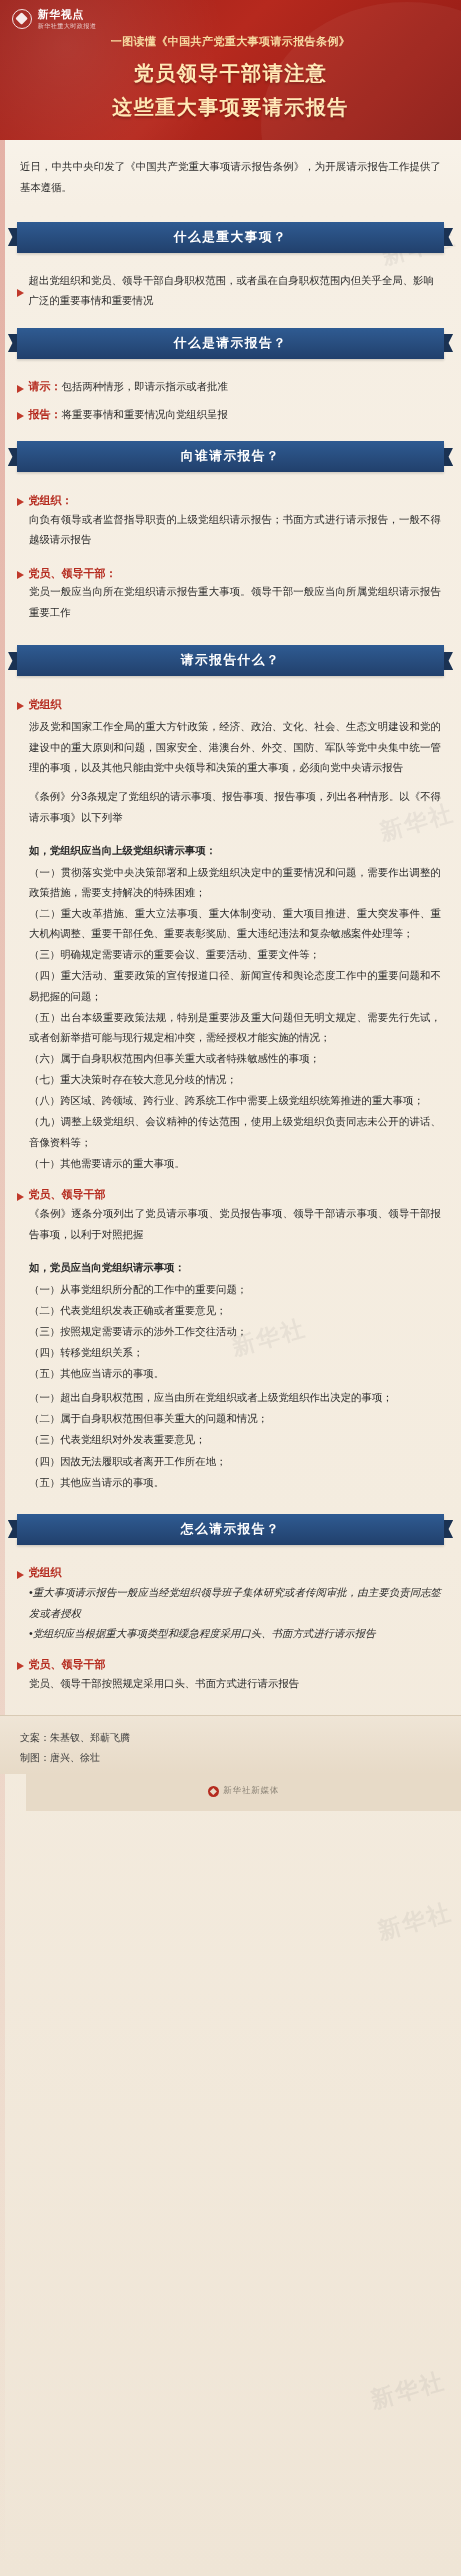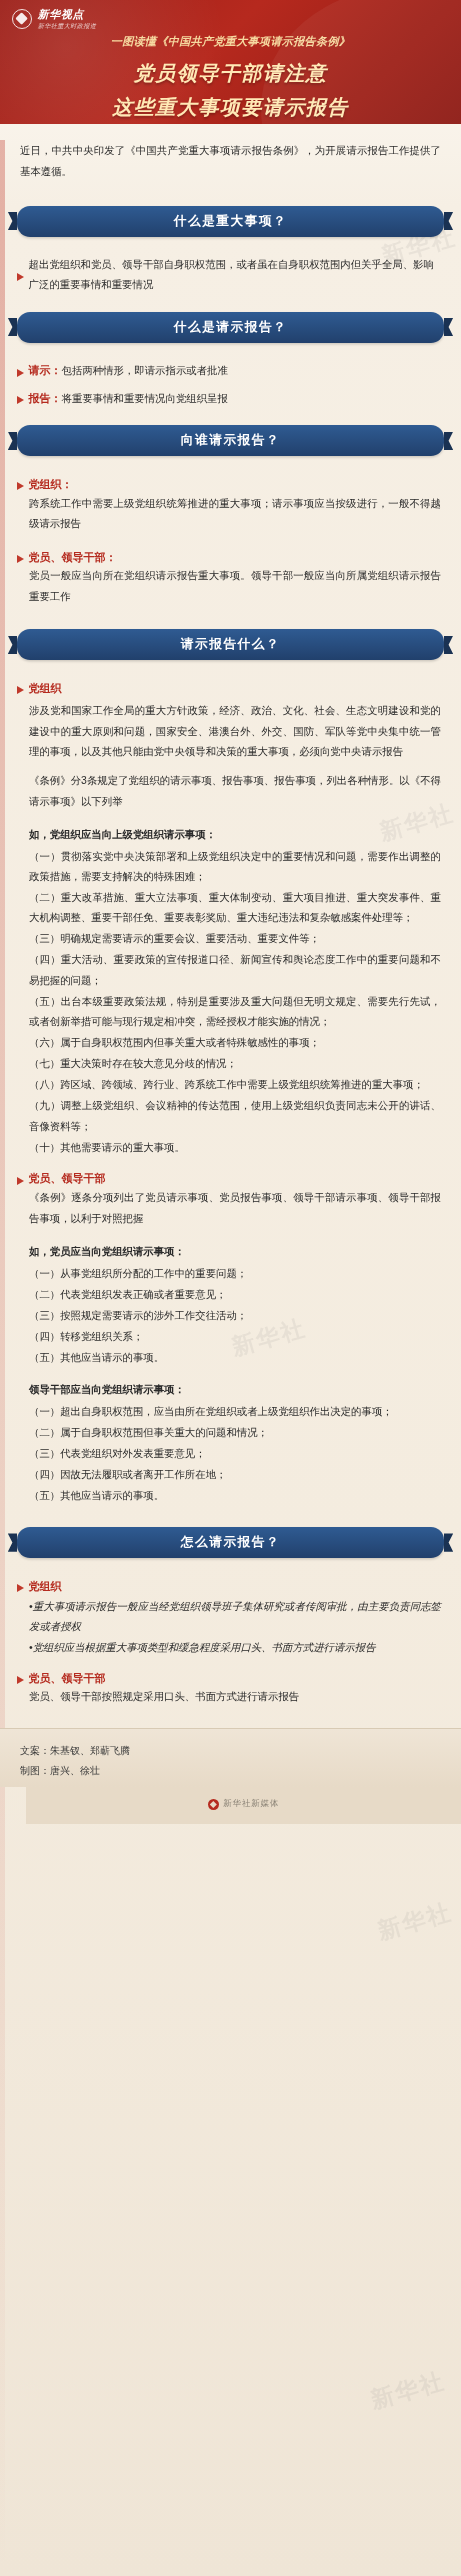--- a/index.html
+++ b/index.html
@@ -13,24 +13,23 @@
   .page {
     position: relative;
     width: 461px;
     min-height: 2576px;
     background: linear-gradient(180deg, #fdfaf4 0%, #f6efe4 8%, #f4ecdf 60%, #efe5d6 100%);
     overflow: hidden;
   }
   
   .top-banner {
     position: relative;
-    height: 124px;
+    height: 140px;
     background: linear-gradient(135deg, #9c1f18 0%, #b6291e 45%, #8d1a14 100%);
     overflow: hidden;
-    font-style: italic;
   }
   .top-banner:before {
     content: "";
     position: absolute;
     left: -31px; top: -46px;
     width: 323px; height: 231px;
     background: radial-gradient(circle at 30% 40%, rgba(255,255,255,0.10), rgba(255,255,255,0) 60%);
   }
   .top-banner:after {
     content: "";
@@ -120,21 +119,21 @@
     line-height: 2.0;
     color: #2a2a2a;
     text-align: justify;
   }
   
   .ribbon {
     position: relative;
     margin: 17px 17px 10.8px 17px;
     height: 31px;
     background: linear-gradient(180deg, #2f5b92 0%, #21406c 100%);
-    border-radius: 13px;
+    border-radius: 0;
     display: flex;
     align-items: center;
     justify-content: center;
     box-shadow: 0 1.5px 2.3px rgba(0,0,0,0.16);
   }
   .ribbon:before, .ribbon:after {
     content: "";
     position: absolute;
     top: 6.1px;
     width: 9.2px; height: 18.4px;
@@ -230,21 +229,21 @@
     padding: 12.3px 20px 6.1px 20px;
     background: linear-gradient(180deg, #efe5d6 0%, #e7dac7 100%);
   }
   .footer div {
     font-size: 10px;
     color: #3a3a3a;
     line-height: 2.0;
   }
   .credit-bar {
     display: flex;
-    align-items: center;
+    align-items: flex-end;
     justify-content: center;
     gap: 4.6px;
     padding: 10.8px 0 14px 0;
     background: #e7dac7;
     margin-left: 26px;
   }
   .credit-mark {
     width: 10.8px; height: 10.8px;
     border-radius: 50%;
     background: #b52b1f;
@@ -327,21 +326,21 @@
       </div>
     </div>
 
     <div class="ribbon">
       <span>向谁请示报告？</span>
     </div>
     <div class="akey">
       <div class="arrow"></div>
       <div class="akey-label">党组织：</div>
     </div>
-    <div class="para nogap">跨系统工作中需要上级党组织统筹推进的重大事项；请示事项应当按级进行，一般不得越级请示报告</div>
+    <div class="para nogap">向负有领导或者监督指导职责的上级党组织请示报告；书面方式进行请示报告，一般不得越级请示报告</div>
     <div class="akey">
       <div class="arrow"></div>
       <div class="akey-label">党员、领导干部：</div>
     </div>
     <div class="para nogap">党员一般应当向所在党组织请示报告重大事项。领导干部一般应当向所属党组织请示报告重要工作</div>
 
     <div class="ribbon">
       <span>请示报告什么？</span>
     </div>
     <div class="akey">
@@ -370,21 +369,20 @@
     </div>
     <div class="para nogap">《条例》逐条分项列出了党员请示事项、党员报告事项、领导干部请示事项、领导干部报告事项，以利于对照把握</div>
     <div class="mini-title">如，党员应当向党组织请示事项：</div>
     <div class="sub-list">
       <div>（一）从事党组织所分配的工作中的重要问题；</div>
       <div>（二）代表党组织发表正确或者重要意见；</div>
       <div>（三）按照规定需要请示的涉外工作交往活动；</div>
       <div>（四）转移党组织关系；</div>
       <div>（五）其他应当请示的事项。</div>
     </div>
-    <div class="mini-title">领导干部应当向党组织请示事项：</div>
     <div class="sub-list">
       <div>（一）超出自身职权范围，应当由所在党组织或者上级党组织作出决定的事项；</div>
       <div>（二）属于自身职权范围但事关重大的问题和情况；</div>
       <div>（三）代表党组织对外发表重要意见；</div>
       <div>（四）因故无法履职或者离开工作所在地；</div>
       <div>（五）其他应当请示的事项。</div>
     </div>
 
     <div class="ribbon">
       <span>怎么请示报告？</span>

